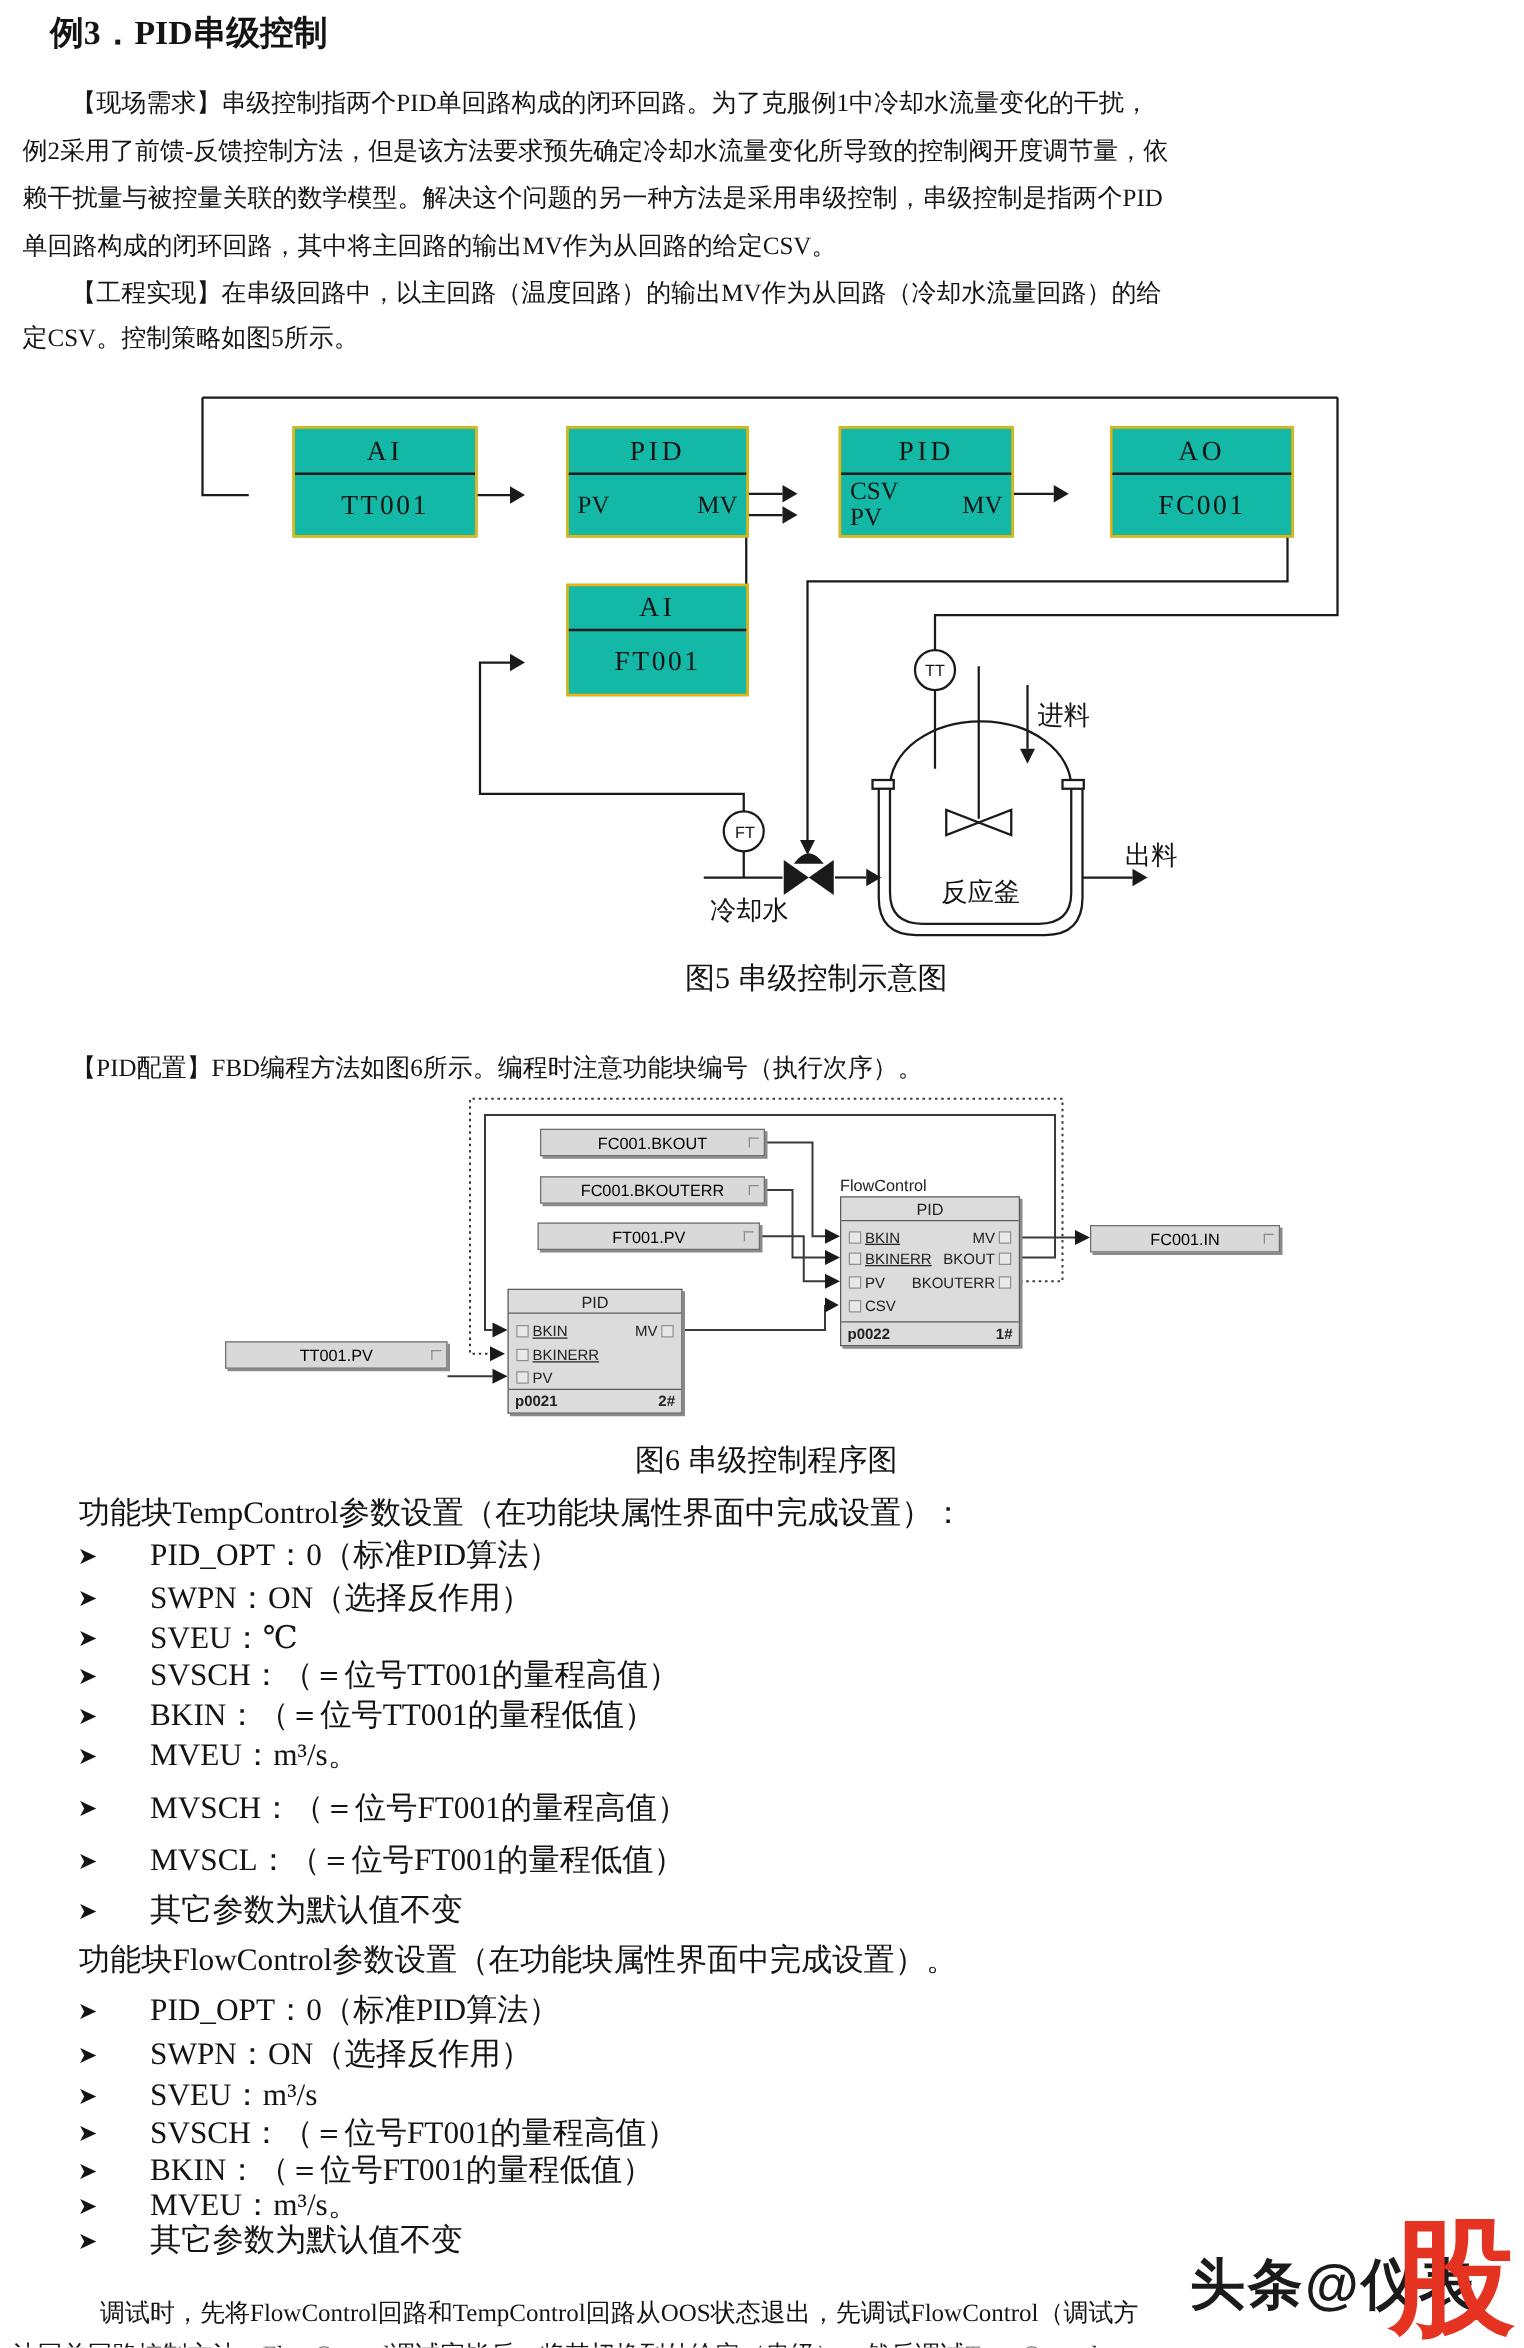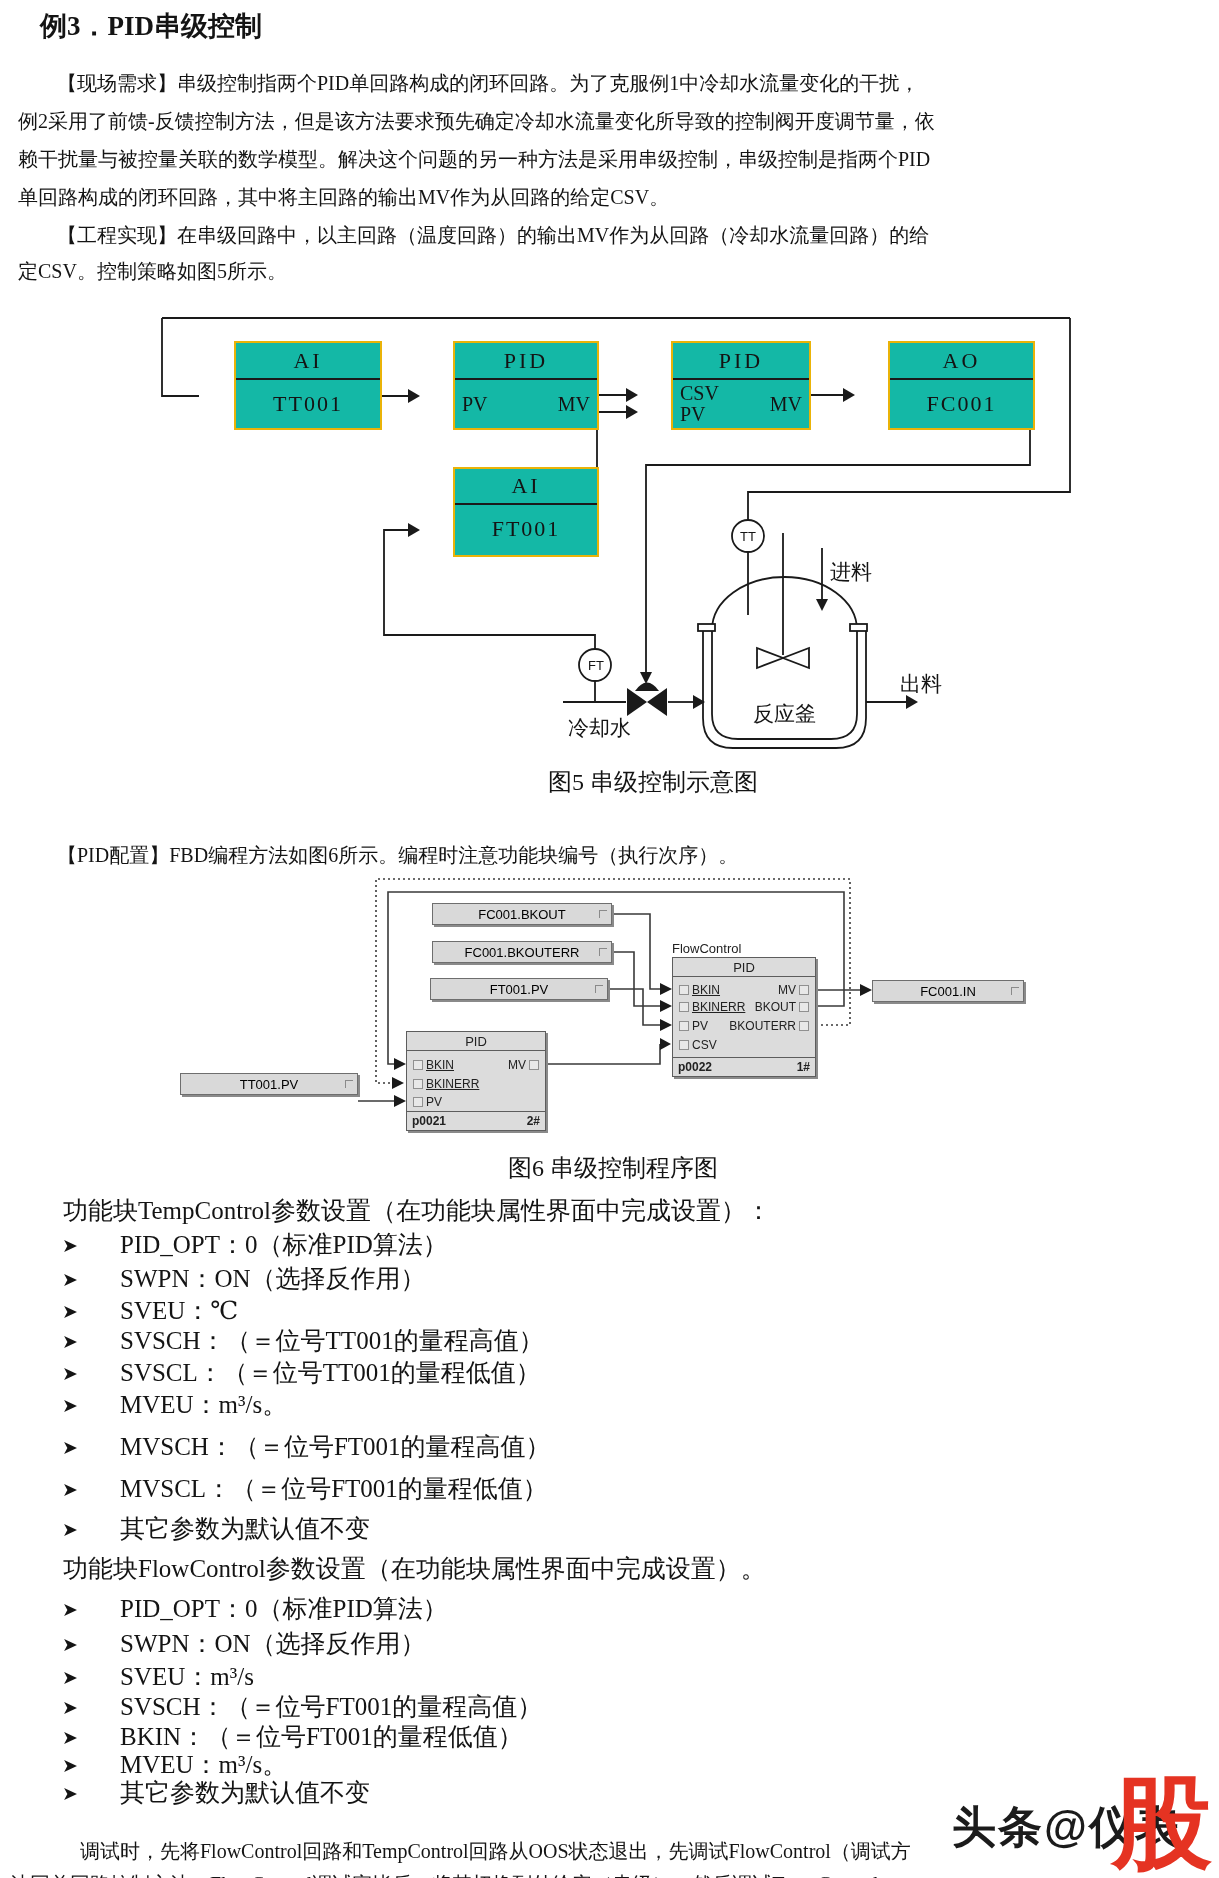--- a/index.html
+++ b/index.html
@@ -269,21 +269,21 @@
 
 <div class="abs bullet" style="left:62px;top:1234px;">➤</div>
 <div class="abs listrow" style="left:120px;top:1230px;">PID_OPT：0（标准PID算法）</div>
 <div class="abs bullet" style="left:62px;top:1268px;">➤</div>
 <div class="abs listrow" style="left:120px;top:1264px;">SWPN：ON（选择反作用）</div>
 <div class="abs bullet" style="left:62px;top:1300px;">➤</div>
 <div class="abs listrow" style="left:120px;top:1296px;">SVEU：℃</div>
 <div class="abs bullet" style="left:62px;top:1330px;">➤</div>
 <div class="abs listrow" style="left:120px;top:1326px;">SVSCH：（＝位号TT001的量程高值）</div>
 <div class="abs bullet" style="left:62px;top:1362px;">➤</div>
-<div class="abs listrow" style="left:120px;top:1358px;">SVSCL：（＝位号TT001的量程低值）</div>
+<div class="abs listrow" style="left:120px;top:1358px;">BKIN：（＝位号TT001的量程低值）</div>
 <div class="abs bullet" style="left:62px;top:1394px;">➤</div>
 <div class="abs listrow" style="left:120px;top:1390px;">MVEU：m³/s。</div>
 <div class="abs bullet" style="left:62px;top:1436px;">➤</div>
 <div class="abs listrow" style="left:120px;top:1432px;">MVSCH：（＝位号FT001的量程高值）</div>
 <div class="abs bullet" style="left:62px;top:1478px;">➤</div>
 <div class="abs listrow" style="left:120px;top:1474px;">MVSCL：（＝位号FT001的量程低值）</div>
 <div class="abs bullet" style="left:62px;top:1518px;">➤</div>
 <div class="abs listrow" style="left:120px;top:1514px;">其它参数为默认值不变</div>
 
 <div class="abs listrow" style="left:63px;top:1554px;">功能块FlowControl参数设置（在功能块属性界面中完成设置）。</div>

